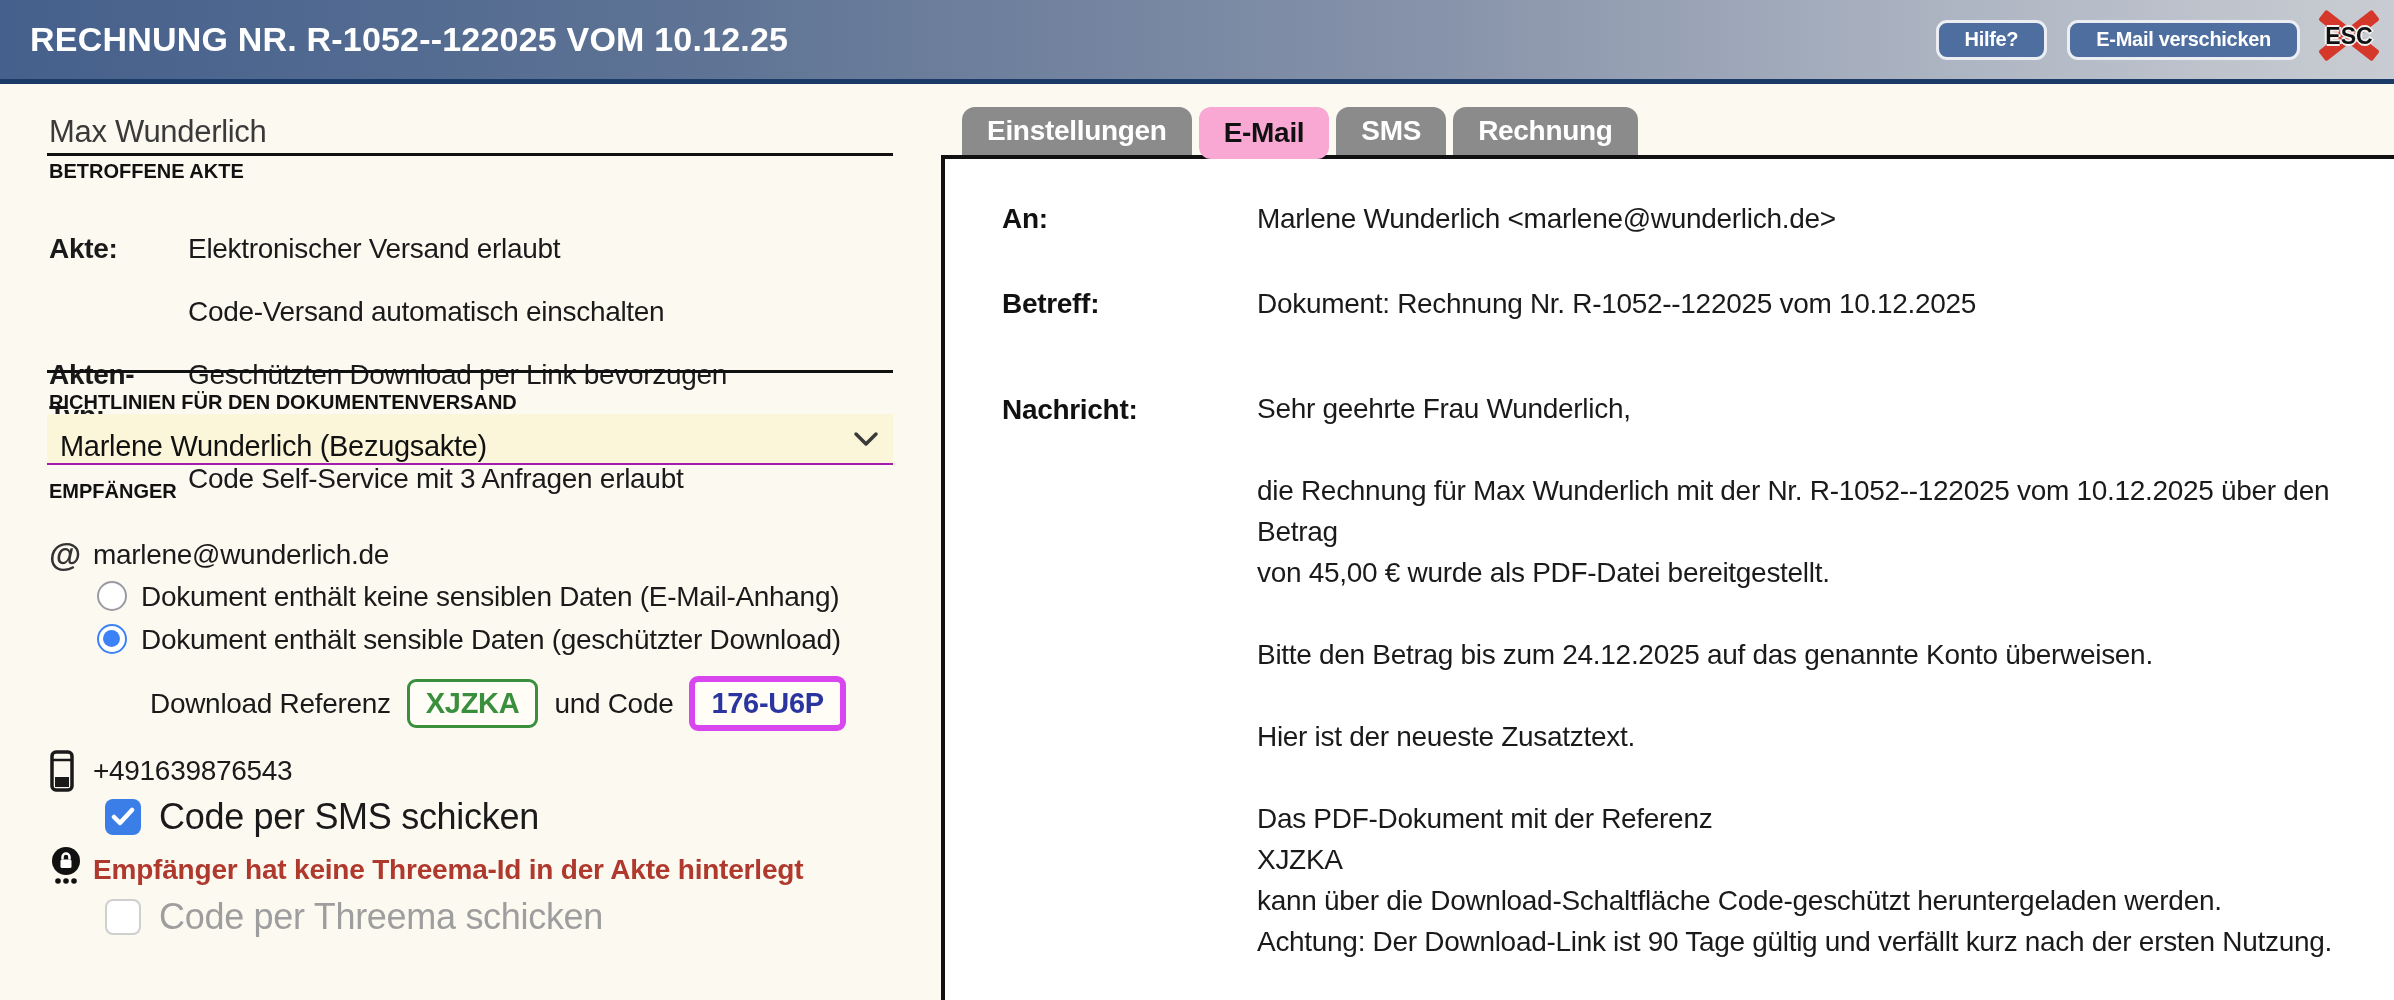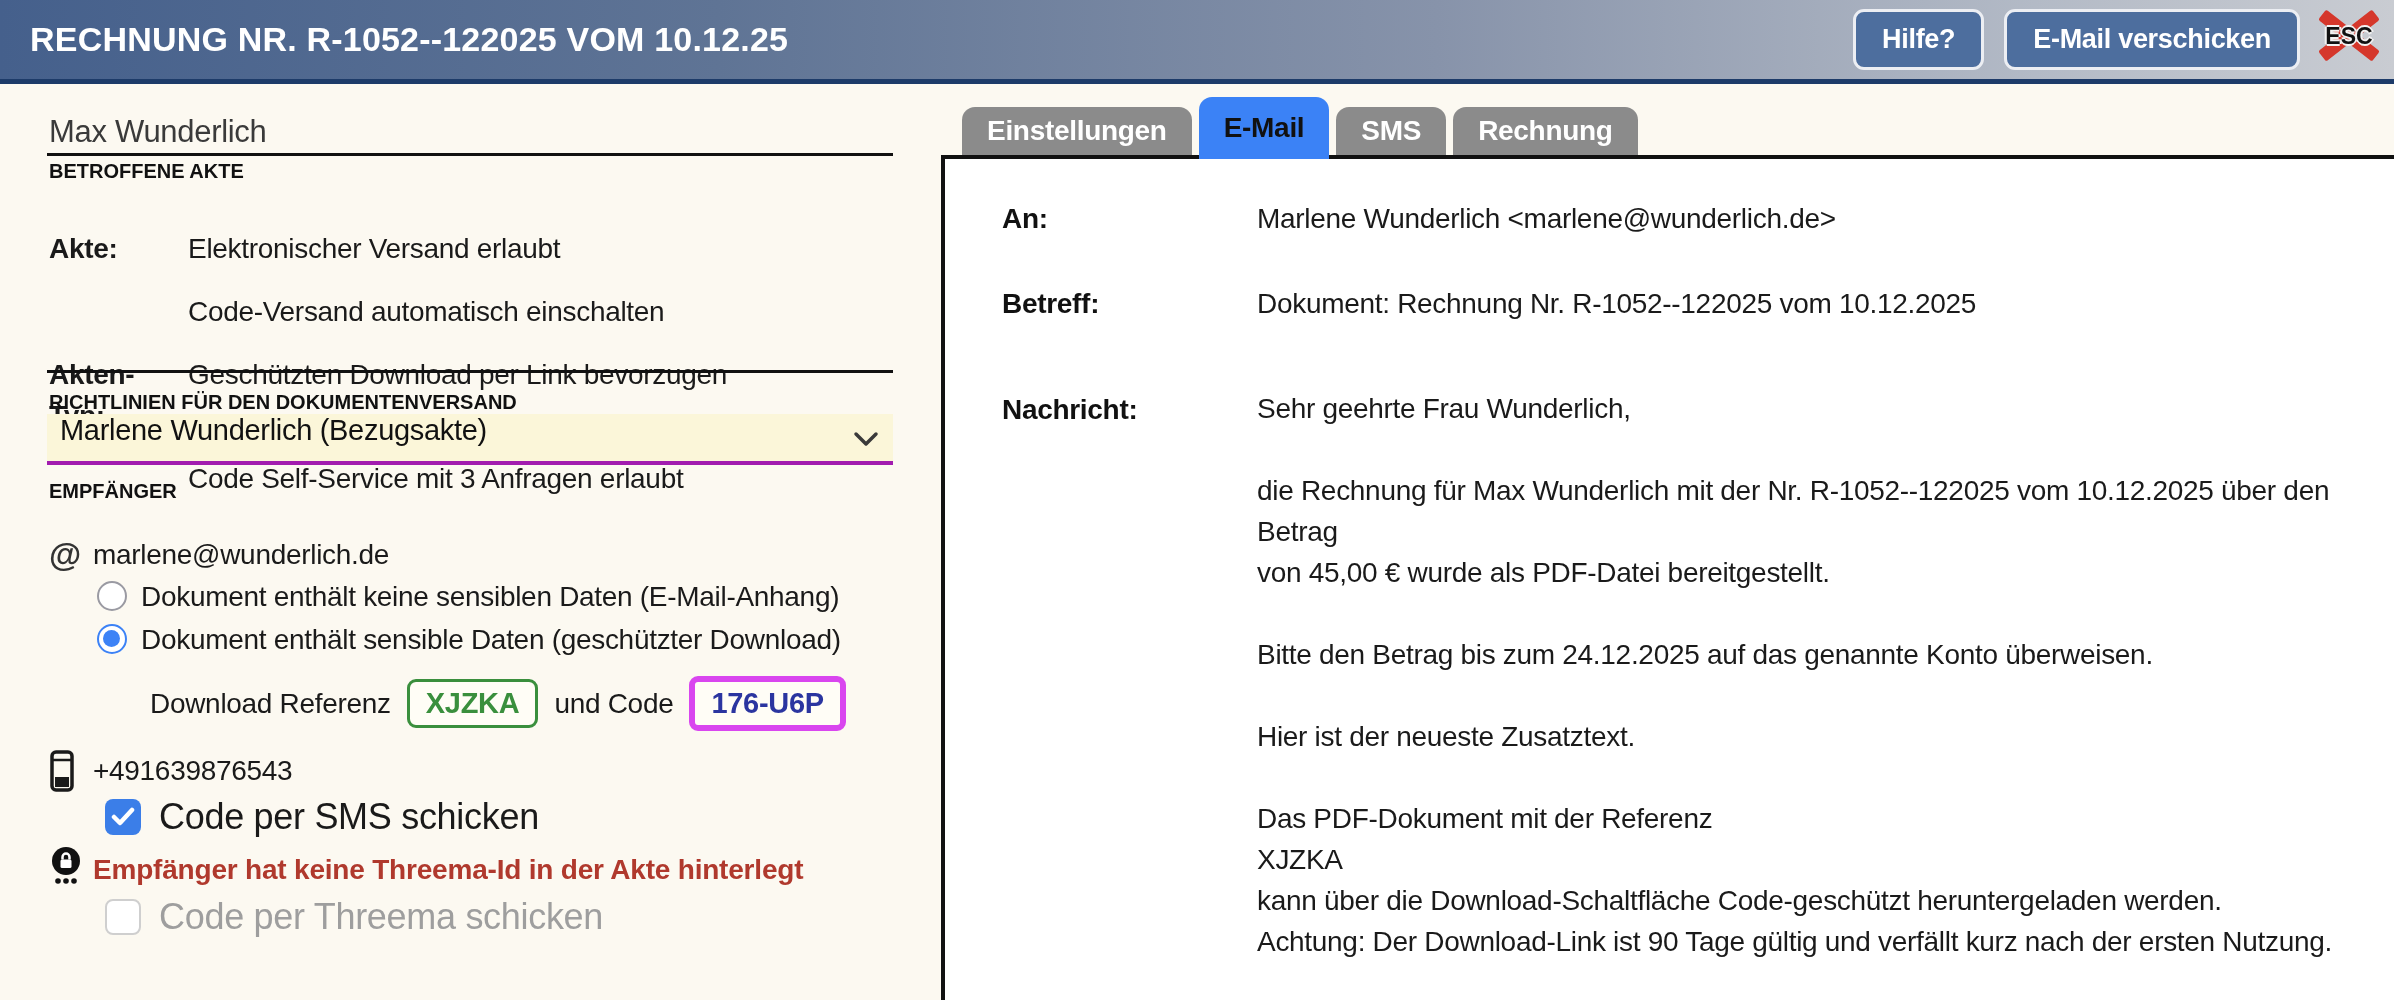--- a/index.html
+++ b/index.html
@@ -21,22 +21,22 @@
     display:flex;align-items:center;
   }
   .titlebar-title{
     margin-left:30px;color:#ffffff;font-size:34px;font-weight:700;letter-spacing:0.2px;
   }
   .titlebar-actions{
     position:absolute;right:94px;top:0;height:79px;display:flex;align-items:center;gap:20px;
   }
   .tb-button{
     background:#4d6e9e;border:3px solid #eceef3;border-radius:11px;color:#fff;
-    font-family:inherit;font-stretch:inherit;font-size:27px;font-weight:700;letter-spacing:-0.3px;
-    height:61px;padding:0 26px;display:flex;align-items:center;cursor:pointer;text-align:right;
+    font-family:inherit;font-stretch:inherit;font-size:20px;font-weight:700;letter-spacing:-0.3px;
+    height:40px;padding:0 26px;display:flex;align-items:center;cursor:pointer;text-align:right;
   }
   .esc{
     position:absolute;right:14px;top:9px;width:62px;height:52px;cursor:pointer;
   }
   .esc .bar{
     position:absolute;left:-3px;top:20px;width:68px;height:13px;background:#d5372b;border-radius:2px;
   }
   .esc .bar.a{transform:rotate(38deg);}
   .esc .bar.b{transform:rotate(-38deg);}
   .esc .esc-text{
@@ -53,22 +53,22 @@
   .hr2{top:286px;}
   .lp-seclabel{position:absolute;left:2px;font-size:20px;font-weight:600;color:#111;letter-spacing:0;}
   .sec1{top:76px;}
   .sec2{top:307px;}
   .sec3{top:396px;}
   .lp-akte{position:absolute;left:2px;top:122px;font-size:28px;line-height:41px;}
   .lp-akte .row{display:flex;margin-top:22px;}
   .lp-akte .lbl{width:139px;font-weight:700;flex:none;}
   .lp-select{
     position:absolute;left:0;top:330px;width:846px;height:51px;box-sizing:border-box;
-    background:#fbf6d9;border:none;border-bottom:4px solid #a21caf;
-    display:flex;align-items:flex-start;cursor:pointer;
+    background:#fbf6d9;border:none;border-bottom:2px solid #a21caf;
+    display:flex;align-items:flex-end;cursor:pointer;
   }
   .lp-select .sel-text{margin-left:13px;font-size:29px;color:#111;}
   .lp-select .chev{position:absolute;right:14px;top:17px;}
 
   .lp-email-row{position:absolute;left:2px;top:452px;display:flex;align-items:center;}
   .at-glyph{font-size:33px;font-weight:700;color:#333;width:44px;letter-spacing:0;}
   .lp-email-row .addr{font-size:28px;}
 
   .radio-row{position:absolute;left:50px;display:flex;align-items:flex-start;cursor:pointer;}
   .radio-row.r1{top:497px;}
@@ -114,21 +114,21 @@
   .threema-warn-text{font-size:28px;font-weight:600;color:#b0392d;letter-spacing:-0.2px;}
 
   
   .tabs{position:absolute;left:962px;top:97px;height:62px;display:flex;align-items:flex-end;gap:7px;z-index:3;}
   .tab{
     border-radius:13px 13px 0 0;background:#8b8b8b;color:#fff;
     font-size:28px;font-weight:600;padding:0 25px;height:48px;margin-bottom:4px;
     display:flex;align-items:center;cursor:pointer;letter-spacing:-0.3px;
   }
   .tab.active{
-    background:#3b82f6;color:#111;font-weight:700;height:62px;margin-bottom:0;
+    background:#f9a8d4;color:#111;font-weight:700;height:52px;margin-bottom:0;border-radius:12px;
   }
 
   
   .content-box{
     position:absolute;left:941px;top:155px;width:1453px;height:845px;box-sizing:border-box;
     background:#ffffff;border-top:4px solid #111;border-left:4px solid #111;z-index:1;
   }
   .field-label{position:absolute;left:57px;font-size:28px;font-weight:700;color:#111;}
   .fl-an{top:44px;}
   .fl-betreff{top:129px;}

